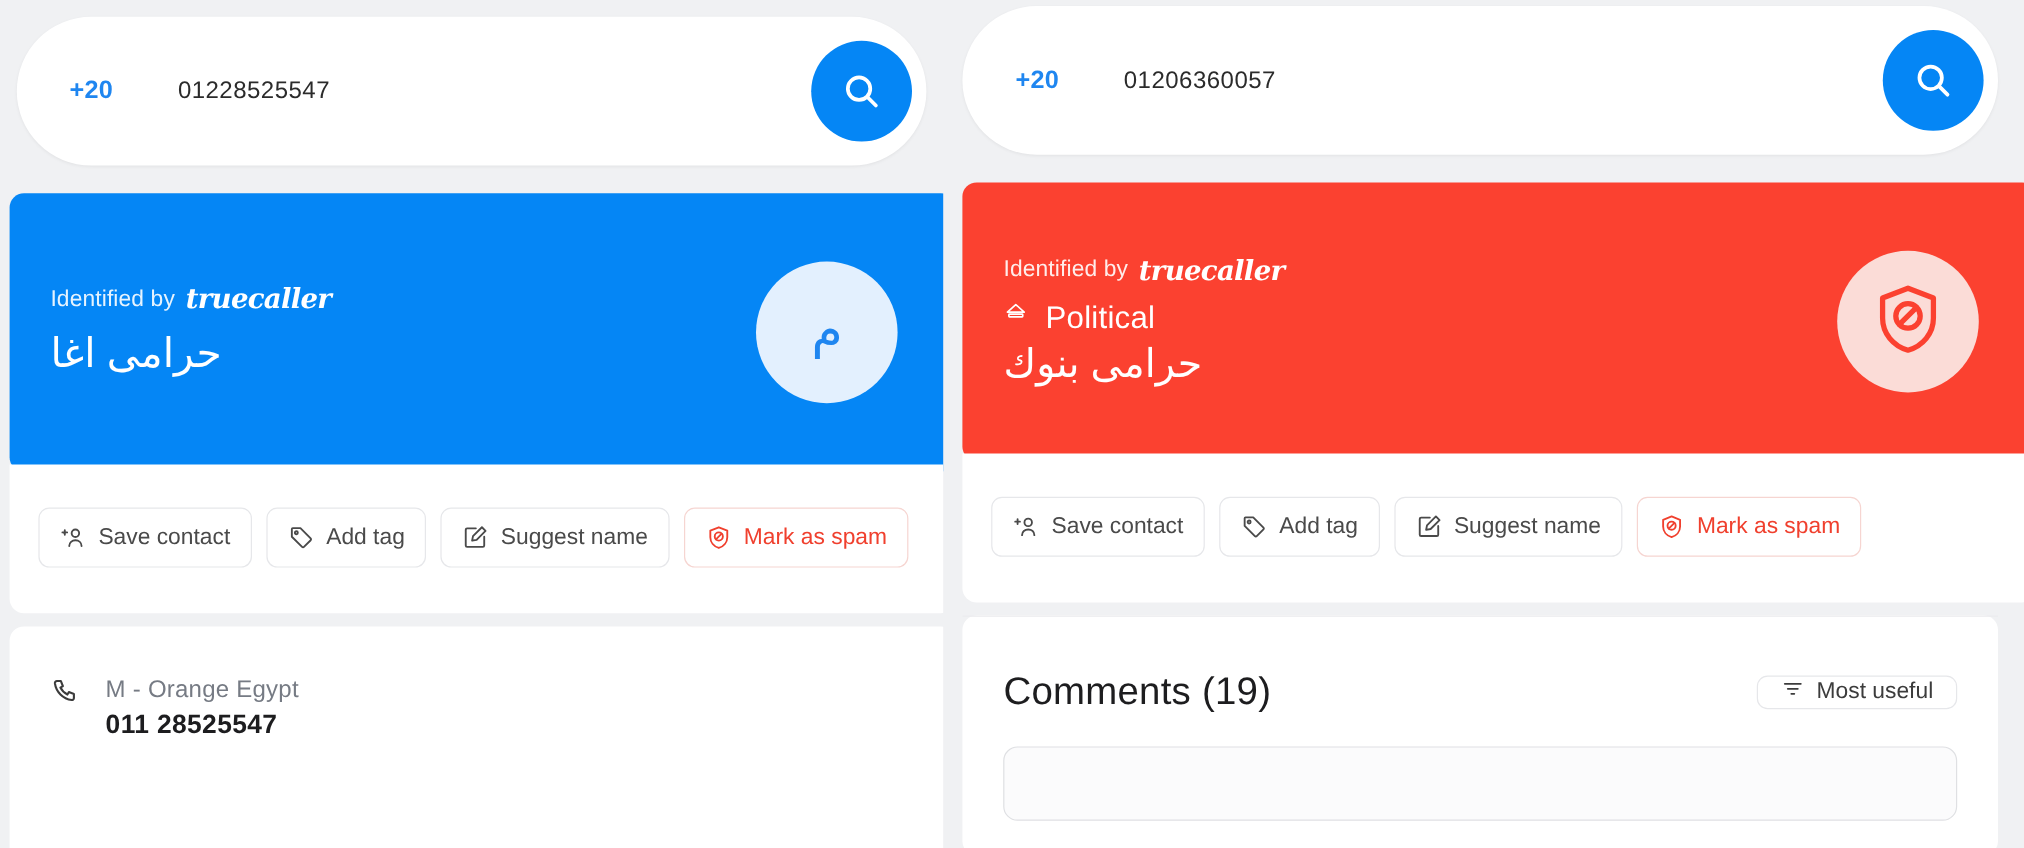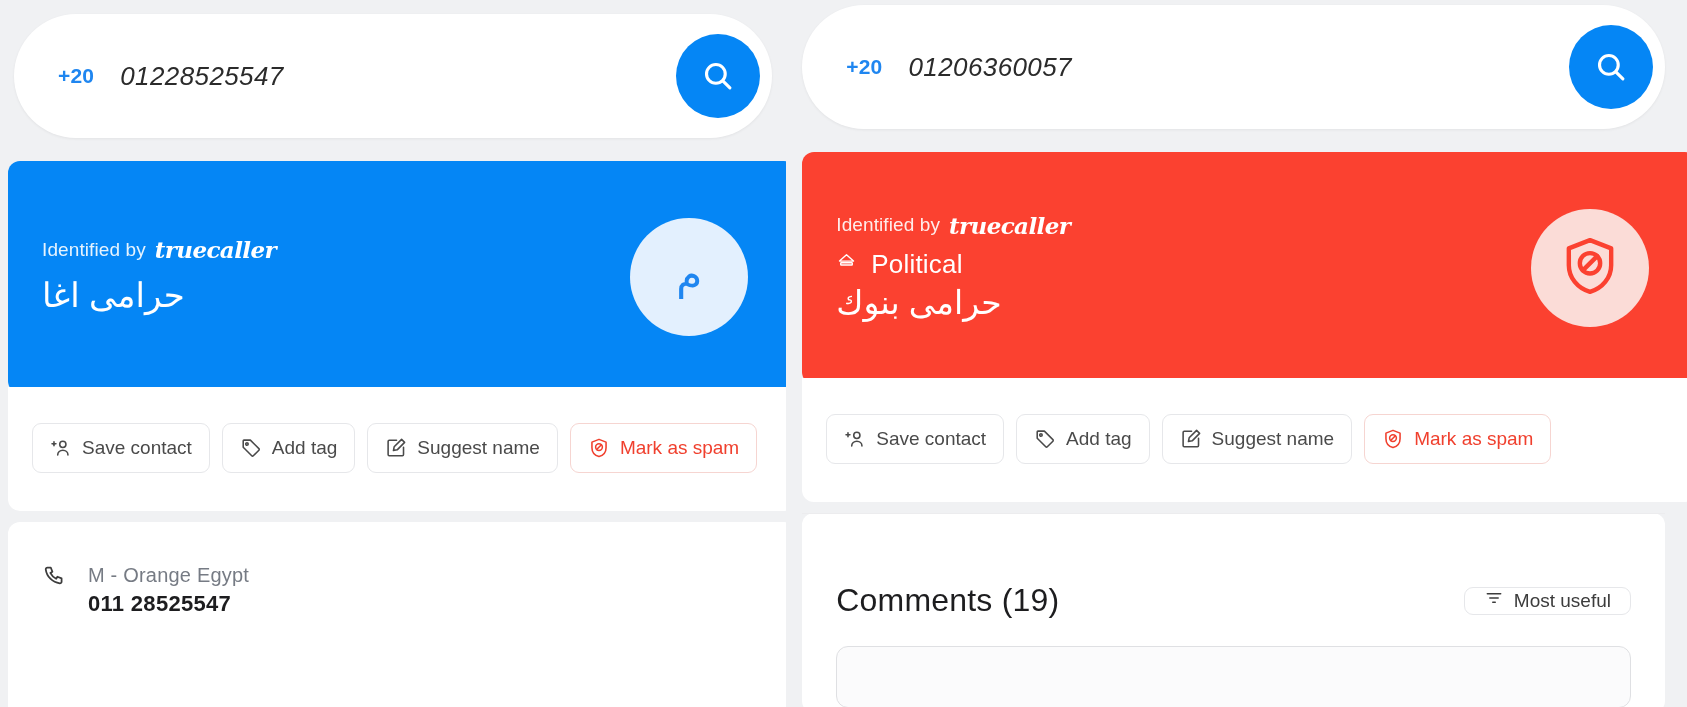--- a/index.html
+++ b/index.html
@@ -58,27 +58,26 @@
     font-weight: 700;
     letter-spacing: .2px;
     flex: none;
   }
 
   .phone-input {
     border: none;
     outline: none;
     background: transparent;
     font-family: "Liberation Sans", sans-serif;
-    font-size: 26px;
+    font-size: 20px;
     color: #2b2b2b;
-    margin-left: 26px;
+    margin-left: 54px;
     flex: 1 1 auto;
     min-width: 0;
     letter-spacing: .4px;
-    font-style: italic;
   }
 
   .search-btn {
     flex: none;
     width: 84px;
     height: 84px;
     border-radius: 50%;
     background: #0586f5;
     border: none;
     cursor: pointer;
@@ -240,21 +239,21 @@
   }
   .comments-divider {
     height: 1px;
     background: #ececee;
     margin: 0 -34px;
   }
   .comments-head {
     display: flex;
     align-items: center;
     justify-content: space-between;
-    padding-top: 68px;
+    padding-top: 44px;
   }
   .comments-title {
     font-size: 32px;
     color: #1d1d1f;
     letter-spacing: .2px;
   }
   .sort-btn {
     display: inline-flex;
     align-items: center;
     gap: 10px;

